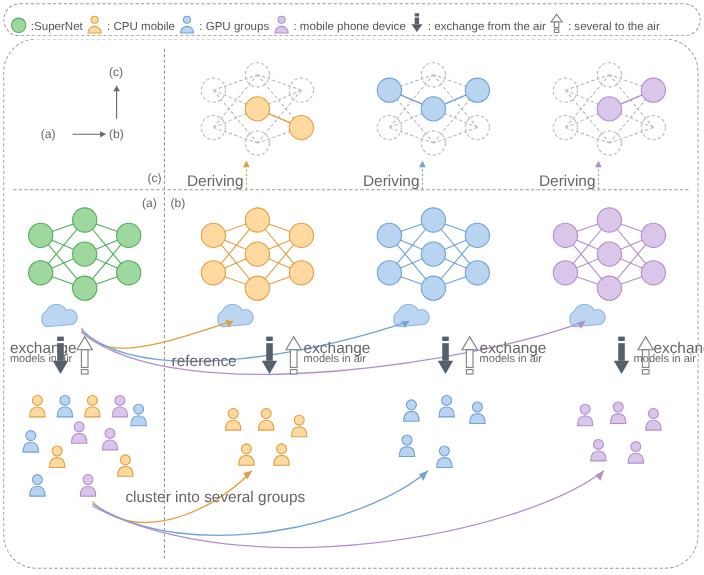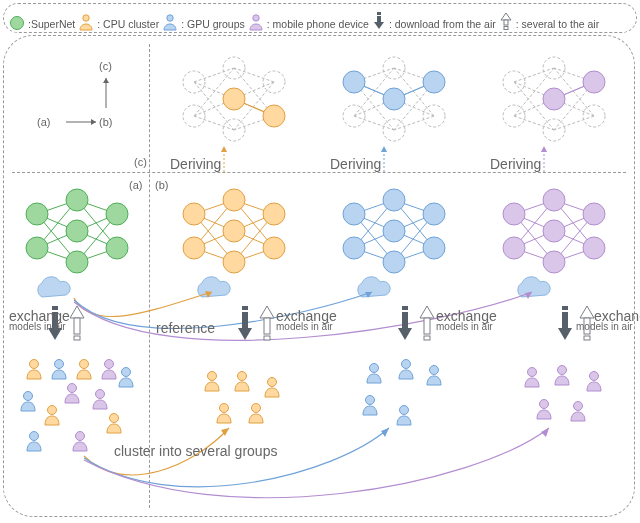--- a/index.html
+++ b/index.html
@@ -25,40 +25,40 @@
 <body>
 
 <div class="legend">
   <span class="swatch-circle" style="background:#9fd89f;border:1.5px solid #4fae58"></span>
   <span>:SuperNet</span>
 
   <svg class="person" viewBox="0 0 14 16">
       <circle cx="7" cy="4" r="3.2" fill="#ffd9a0" stroke="#e0a042"></circle>
       <path d="M1 16c0-4 3-6 6-6s6 2 6 6z" fill="#ffd9a0" stroke="#e0a042"></path>
     </svg>
-  <span>: CPU cluster</span>
+  <span>: CPU mobile</span>
 
   <svg class="person" viewBox="0 0 14 16">
       <circle cx="7" cy="4" r="3.2" fill="#b9d4f0" stroke="#6ea2d8"></circle>
       <path d="M1 16c0-4 3-6 6-6s6 2 6 6z" fill="#b9d4f0" stroke="#6ea2d8"></path>
     </svg>
   <span>: GPU groups</span>
 
   <svg class="person" viewBox="0 0 14 16">
       <circle cx="7" cy="4" r="3.2" fill="#d9c6e8" stroke="#b38dd0"></circle>
       <path d="M1 16c0-4 3-6 6-6s6 2 6 6z" fill="#d9c6e8" stroke="#b38dd0"></path>
     </svg>
   <span>: mobile phone device</span>
 
   <svg class="arrow-ico" viewBox="0 0 12 18">
       <rect x="4" y="0" width="4" height="3" fill="#56606b"></rect>
       <rect x="4" y="4" width="4" height="6" fill="#56606b"></rect>
       <path d="M1 10h10l-5 7z" fill="#56606b"></path>
     </svg>
-  <span>: download from the air</span>
+  <span>: exchange from the air</span>
 
   <svg class="arrow-ico" viewBox="0 0 12 18">
       <path d="M1 8h10L6 1z" fill="#fff" stroke="#7a7f86"></path>
       <rect x="4" y="8" width="4" height="5" fill="#fff" stroke="#7a7f86"></rect>
       <rect x="4" y="14.5" width="4" height="3" fill="#fff" stroke="#7a7f86"></rect>
     </svg>
   <span>: several to the air</span>
 </div>
 
 <div class="main">

